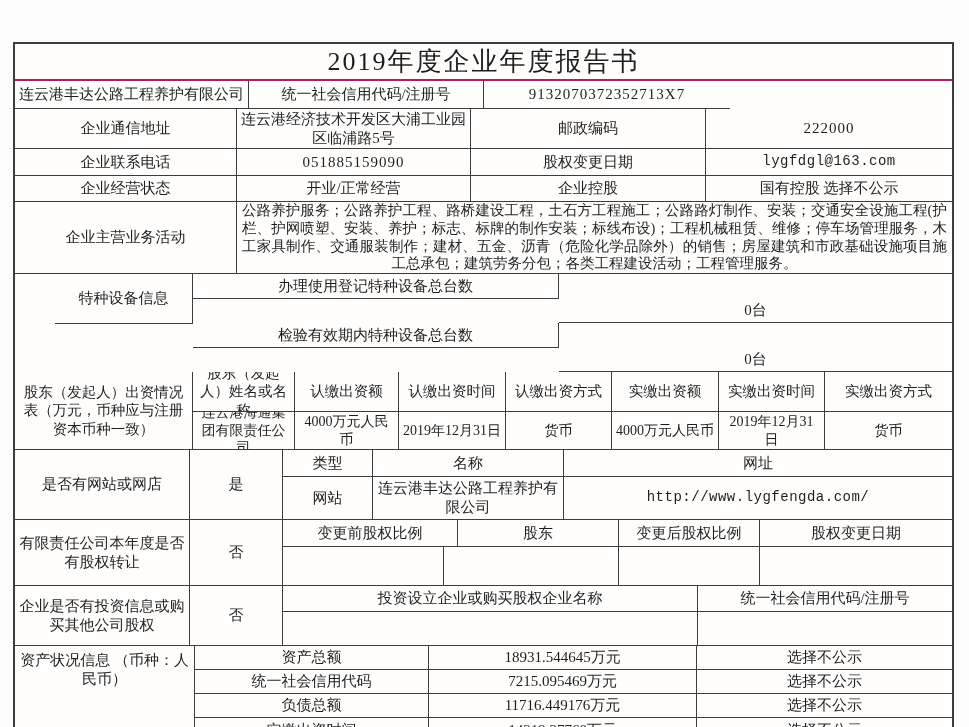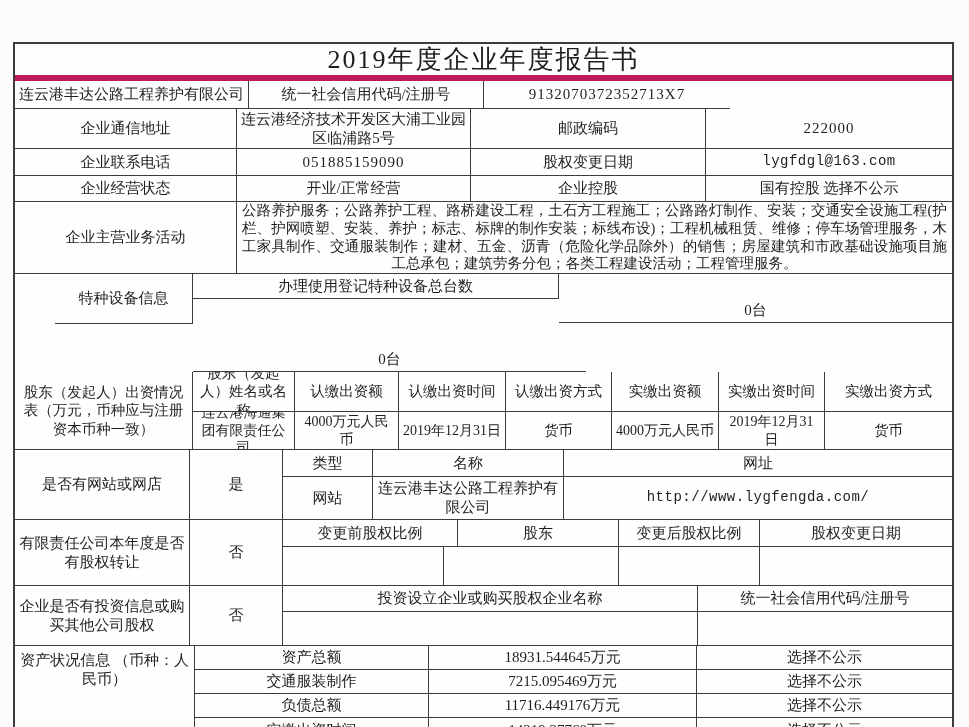--- a/index.html
+++ b/index.html
@@ -14,21 +14,21 @@
   }
   .row { display:flex; width:100%; }
   .cell {
     display:flex; align-items:center; justify-content:center; text-align:center;
     border-right:1px solid #3c3c3c; border-bottom:1px solid #3c3c3c;
     font-size:15px; line-height:1.25; padding:1px 4px; overflow:hidden;
   }
   .cell.last { border-right:none; }
   .sec { display:flex; width:100%; }
   .sec-body { flex:1; display:flex; flex-direction:column; }
-  .title-row { height:37px; border-bottom:6px solid #be185d; display:flex; align-items:center; justify-content:center; }
+  .title-row { height:37px; border-bottom:2px solid #be185d; display:flex; align-items:center; justify-content:center; }
   .title-row .t { font-size:26px; letter-spacing:2px; font-weight:500; }
   
   .c1 { width:222px; } .c2 { width:234px; } .c3 { width:235px; } .c4 { width:246px; }
   .h28 { height:28px; } .h40 { height:40px; } .h27 { height:27px; } .h26 { height:26px; }
   
   .biz { height:72px; }
   .biz-label { width:222px; }
   .biz-text {
     width:715px; font-size:14.5px; line-height:1.22; text-align:justify; text-align-last:center;
     padding:2px 5px; align-items:center;
@@ -107,20 +107,21 @@
   </div>
 
   <div class="sec">
     <div class="cell se-label">特种设备信息</div>
     <div class="sec-body">
       <div class="row">
         <div class="cell se-name">办理使用登记特种设备总台数</div>
         <div class="cell se-val last">0台</div>
       </div>
       <div class="row">
+        <div class="cell se-name">检验有效期内特种设备总台数</div>
         <div class="cell se-val last">0台</div>
       </div>
     </div>
   </div>
 
   <div class="sec">
     <div class="cell sh-label">股东（发起人）出资情况表（万元，币种应与注册资本币种一致）</div>
     <div class="sec-body">
       <div class="row">
         <div class="cell sh-h shc1">股东（发起人）姓名或名称</div>
@@ -196,21 +197,21 @@
 
   <div class="sec">
     <div class="cell as-label">资产状况信息 （币种：人民币）</div>
     <div class="sec-body">
       <div class="row">
         <div class="cell as-name as-r">资产总额</div>
         <div class="cell as-val as-r">18931.544645万元</div>
         <div class="cell as-ch as-r last">选择不公示</div>
       </div>
       <div class="row">
-        <div class="cell as-name as-r">交通服装制作</div>
+        <div class="cell as-name as-r">统一社会信用代码</div>
         <div class="cell as-val as-r">7215.095469万元</div>
         <div class="cell as-ch as-r last">选择不公示</div>
       </div>
       <div class="row">
         <div class="cell as-name as-r">负债总额</div>
         <div class="cell as-val as-r">11716.449176万元</div>
         <div class="cell as-ch as-r last">选择不公示</div>
       </div>
       <div class="row">
         <div class="cell as-last-name">实缴出资时间</div>

